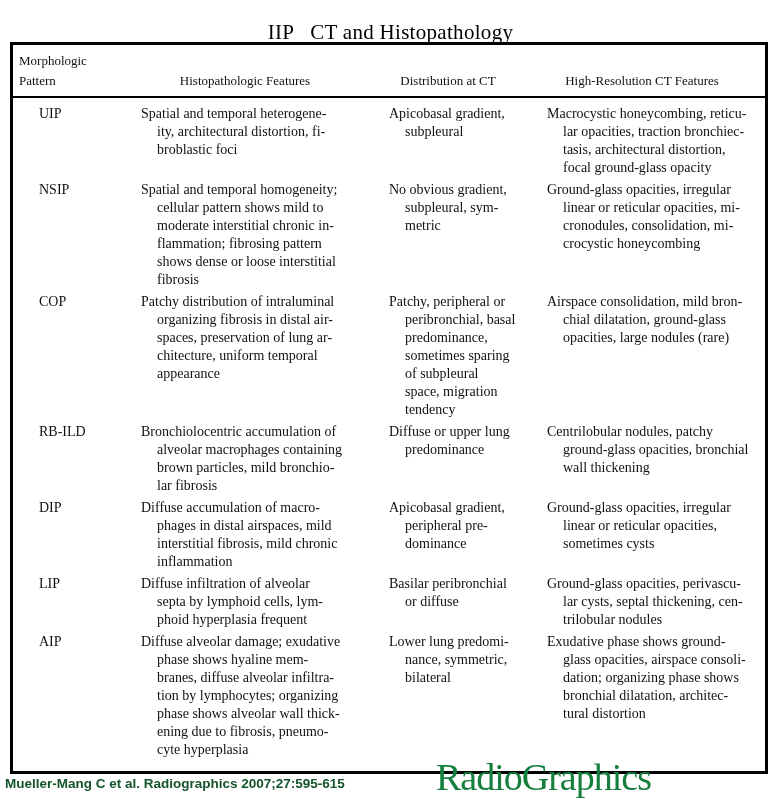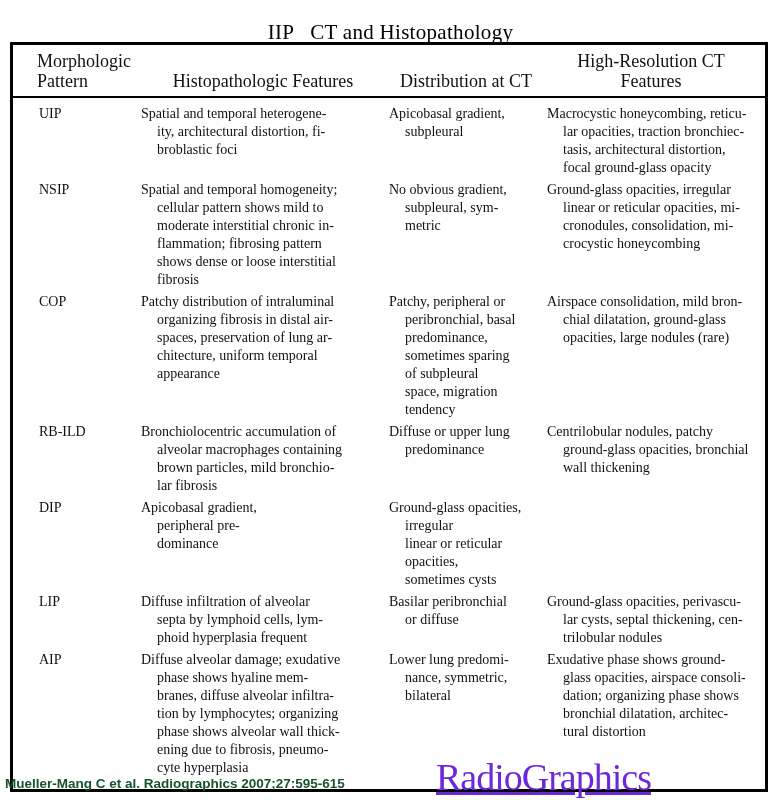--- a/index.html
+++ b/index.html
@@ -22,23 +22,23 @@
     left:10px;top:42px;
     width:758px;
     border:3px solid #000;
     background:#fff;
     box-sizing:border-box;
   }
   .thead{
     display:grid;
     grid-template-columns:104px 248px 158px auto;
     align-items:end;
-    padding:6px 8px 5px 22px;
+    padding:6px 8px 5px 4px;
     border-bottom:2px solid #000;
-    font-size:18px;
+    font-size:13px;
   }
   .thead .hcell{white-space:pre-line;line-height:20px;}
   .thead .h1{text-align:left;padding-left:2px;}
   .thead .h2,.thead .h3,.thead .h4{text-align:center;}
   .tbody{padding:7px 8px 8px 24px;}
   .row{
     display:grid;
     grid-template-columns:104px 248px 158px auto;
     margin-bottom:4px;
   }
@@ -143,20 +143,24 @@
 brown particles, mild bronchio-
 lar fibrosis</div>
       <div class="cell hang">Diffuse or upper lung
 predominance</div>
       <div class="cell hang">Centrilobular nodules, patchy
 ground-glass opacities, bronchial
 wall thickening</div>
     </div>
     <div class="row">
       <div class="cell pattern">DIP</div>
+      <div class="cell hang">Diffuse accumulation of macro-
+phages in distal airspaces, mild
+interstitial fibrosis, mild chronic
+inflammation</div>
       <div class="cell hang">Apicobasal gradient,
 peripheral pre-
 dominance</div>
       <div class="cell hang">Ground-glass opacities, irregular
 linear or reticular opacities,
 sometimes cysts</div>
     </div>
     <div class="row">
       <div class="cell pattern">LIP</div>
       <div class="cell hang">Diffuse infiltration of alveolar
@@ -184,14 +188,14 @@
 glass opacities, airspace consoli-
 dation; organizing phase shows
 bronchial dilatation, architec-
 tural distortion</div>
     </div>
   </div>
 </div>
 
 <div class="footer">
   <div class="citation">Mueller-Mang C et al. Radiographics 2007;27:595-615</div>
-  <div class="logo" style="color: #6d28d9; text-decoration: underline;">RadioGraphics</div>
+  <div class="logo" style="color: #15803d;">RadioGraphics</div>
 </div>
 
 </body></html>

